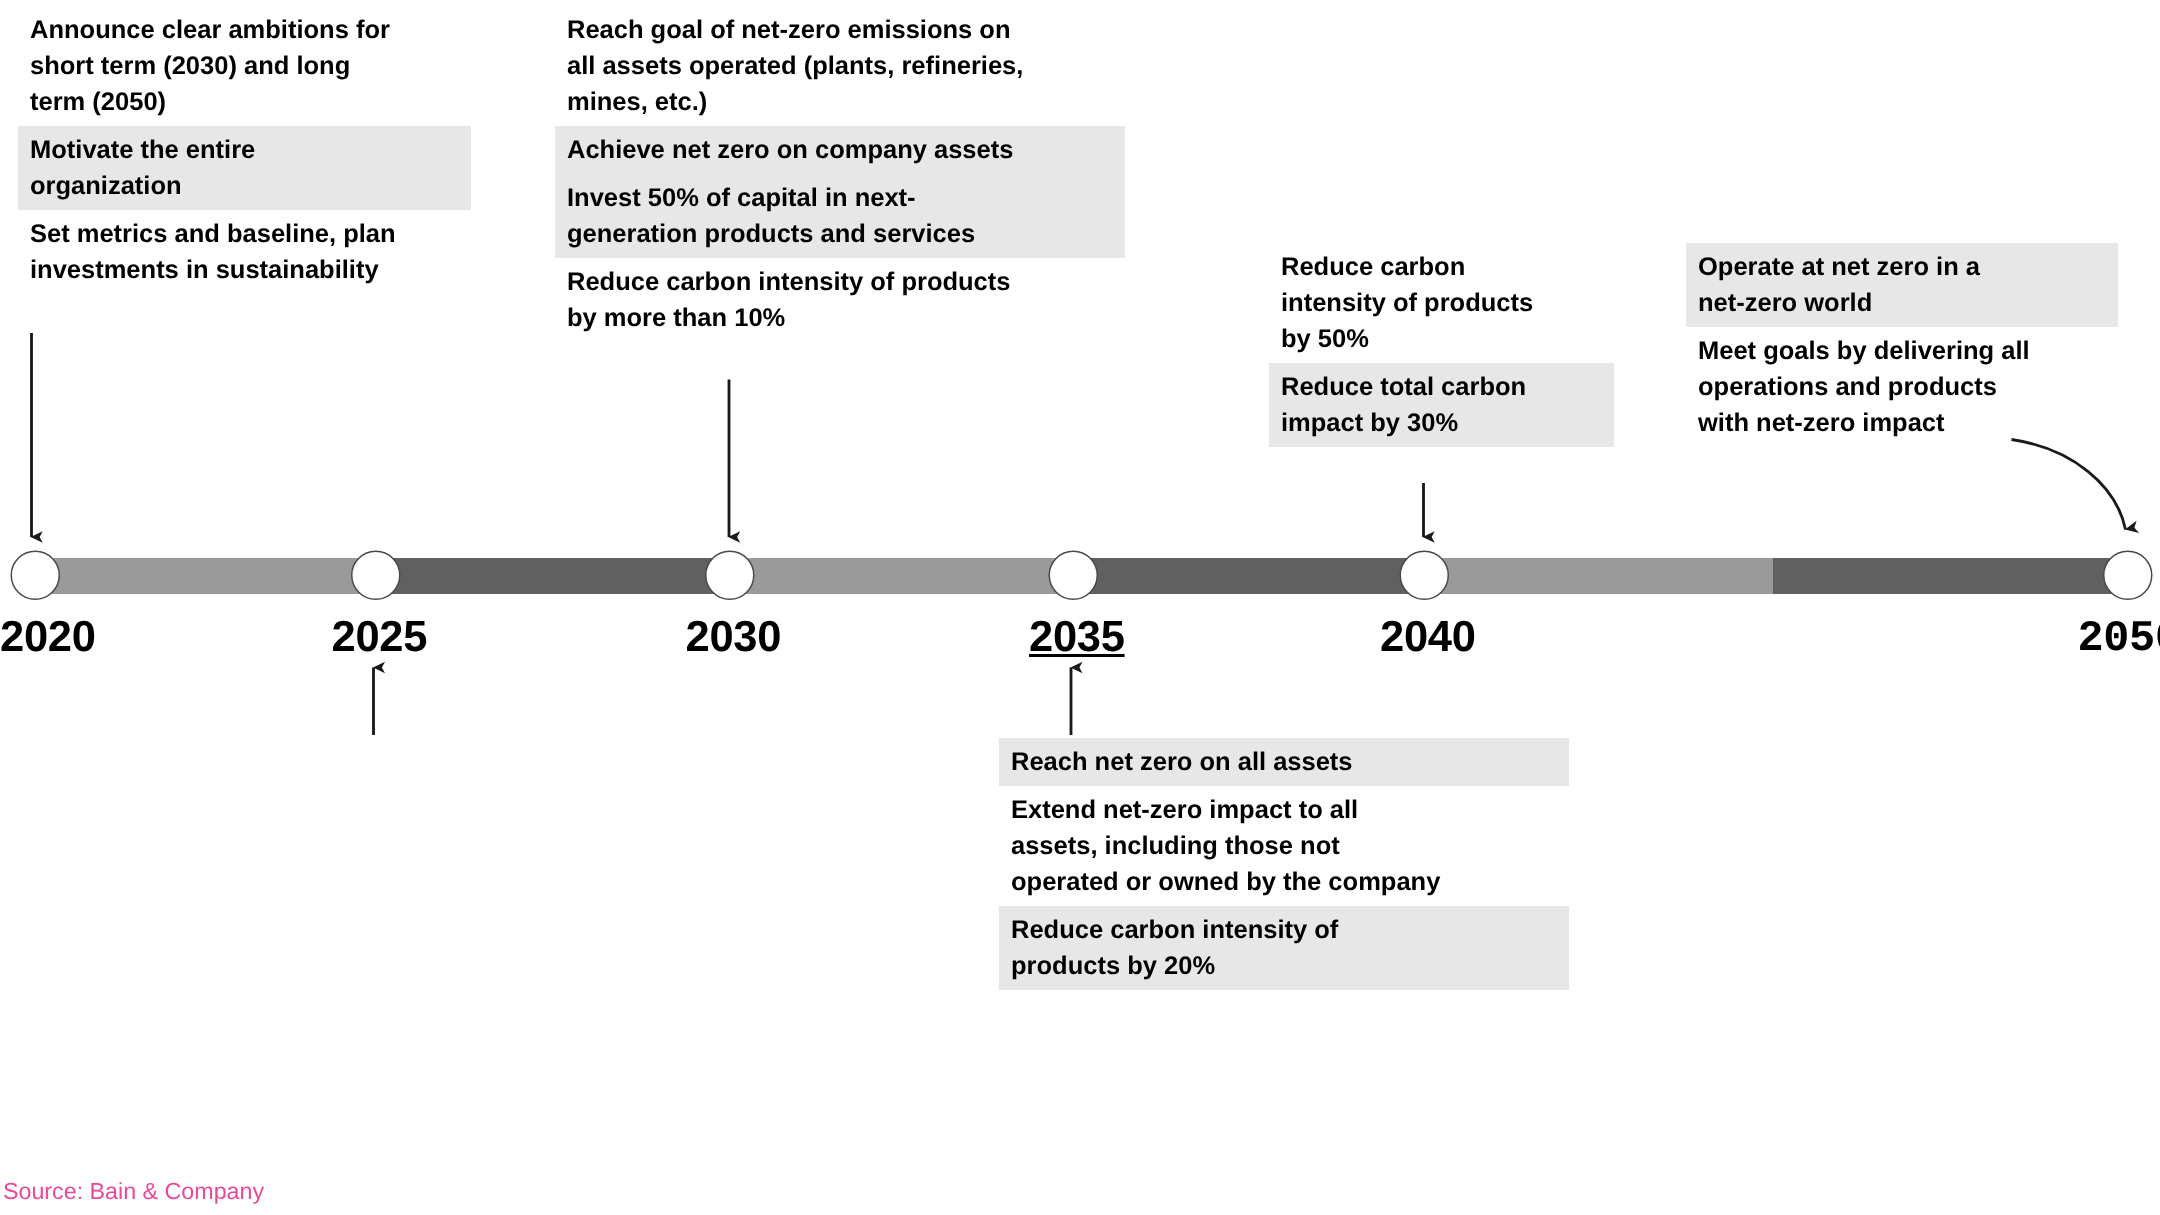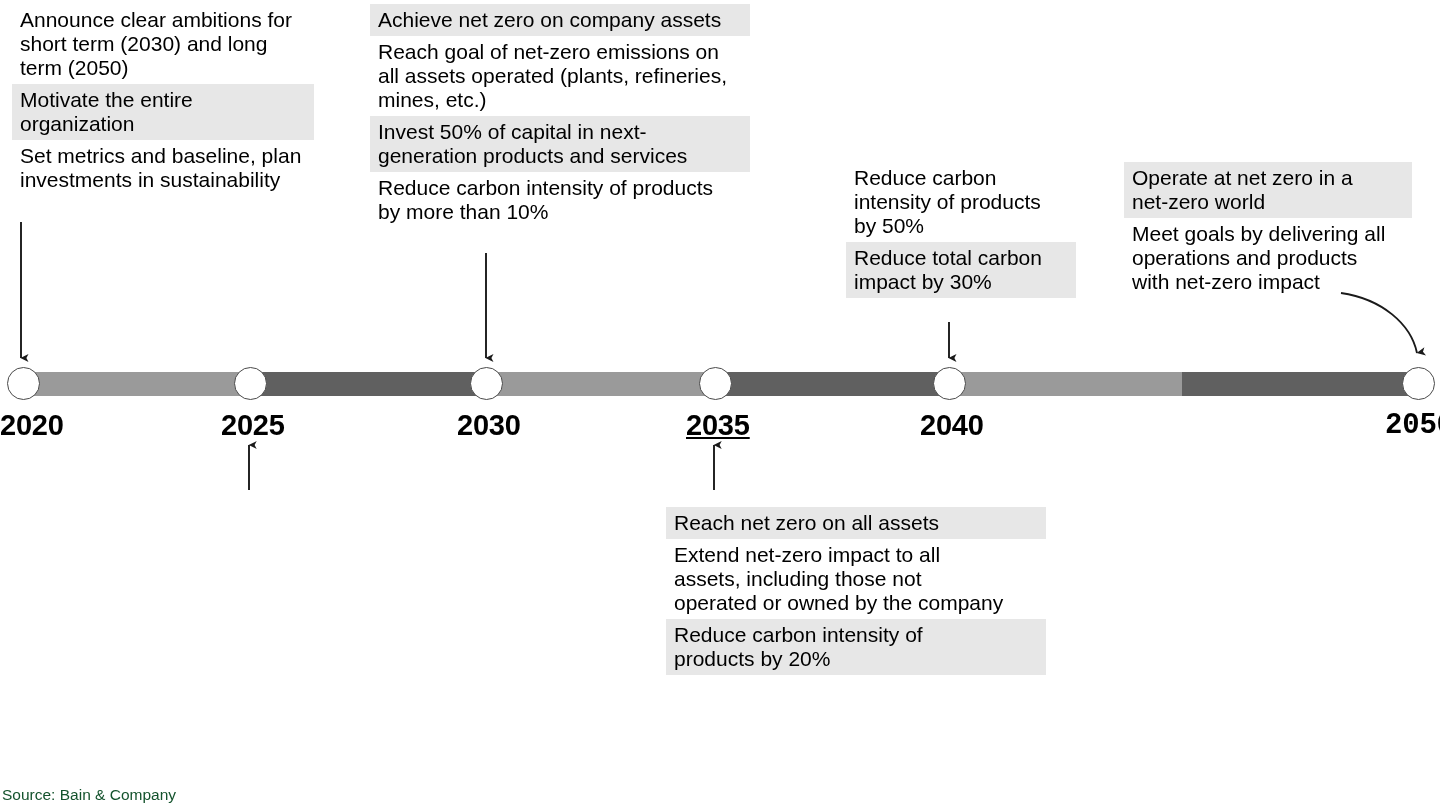--- a/index.html
+++ b/index.html
@@ -13,26 +13,27 @@
     position: relative;
     font-family: "Liberation Sans", sans-serif;
     color: #000000;
     overflow: hidden;
   }
   .stage { position: absolute; inset: 0; }
 
   
   .note-group { position: absolute; }
   .note {
-    font-size: 21px;
+    font-size: 17px;
     line-height: 24px;
     color: #000;
     padding: 4px 8px 4px 8px;
     background: transparent;
     white-space: pre-line;
+    font-weight: bold;
   }
   .note.hl { background: #e7e7e7; }
 
   
   .timeline { position: absolute; left: 0; top: 0; width: 1440px; height: 60px; }
   .seg { position: absolute; height: 24px; top: 0; }
   .node {
     position: absolute;
     width: 33px; height: 33px;
     border-radius: 50%;
@@ -50,43 +51,43 @@
   }
 
   
   .arrow-svg { position: absolute; left: 0; top: 0; width: 1440px; height: 810px; pointer-events: none; }
 
   
   .source {
     position: absolute;
     left: 2px; top: 786px;
     font-size: 15.5px;
-    color: #14532d;
+    color: #ec4899;
   }
 </style>
 </head>
 <body>
 
 <div class="stage">
 
   <div class="note-group" style="left:12px; top:4px; width:302px;">
     <div class="note">Announce clear ambitions for
 short term (2030) and long
 term (2050)</div>
     <div class="note hl">Motivate the entire
 organization</div>
     <div class="note">Set metrics and baseline, plan
 investments in sustainability</div>
   </div>
 
   <div class="note-group" style="left:370px; top:4px; width:380px;">
-    <div class="note hl">Achieve net zero on company assets</div>
     <div class="note">Reach goal of net-zero emissions on
 all assets operated (plants, refineries,
 mines, etc.)</div>
+    <div class="note hl">Achieve net zero on company assets</div>
     <div class="note hl">Invest 50% of capital in next-
 generation products and services</div>
     <div class="note">Reduce carbon intensity of products
 by more than 10%</div>
   </div>
 
   <div class="note-group" style="left:846px; top:162px; width:230px;">
     <div class="note">Reduce carbon
 intensity of products
 by 50%</div>
@@ -96,21 +97,21 @@
 
   <div class="note-group" style="left:1124px; top:162px; width:288px;">
     <div class="note hl">Operate at net zero in a
 net-zero world</div>
     <div class="note">Meet goals by delivering all
 operations and products
 with net-zero impact</div>
   </div>
 
 
-  <div class="note-group" style="left:666px; top:492px; width:380px;margin-top:15px;">
+  <div class="note-group" style="left:666px; top:492px; width:380px;">
     <div class="note hl">Reach net zero on all assets</div>
     <div class="note">Extend net-zero impact to all
 assets, including those not
 operated or owned by the company</div>
     <div class="note hl">Reduce carbon intensity of
 products by 20%</div>
   </div>
 
   <div class="timeline" style="top:372px;">
     <div class="seg" style="left:23px;  width:227px; background:#9a9a9a;"></div>

